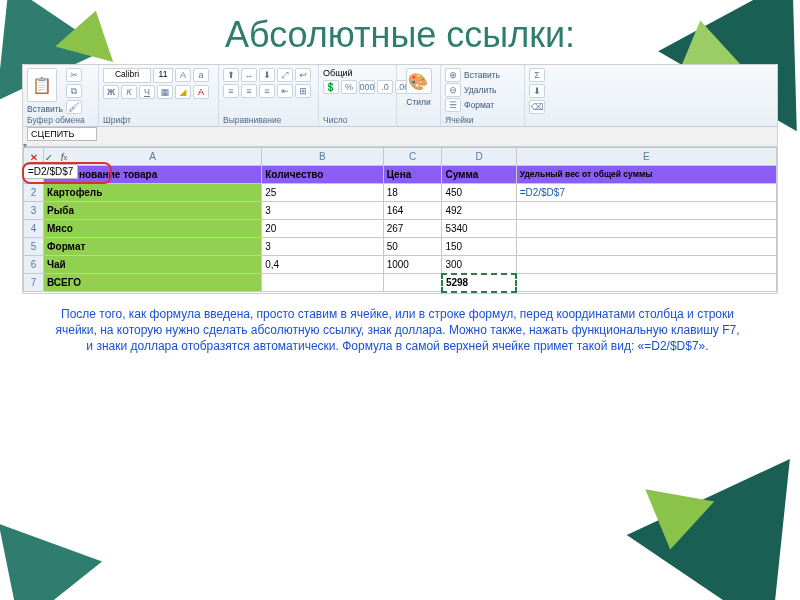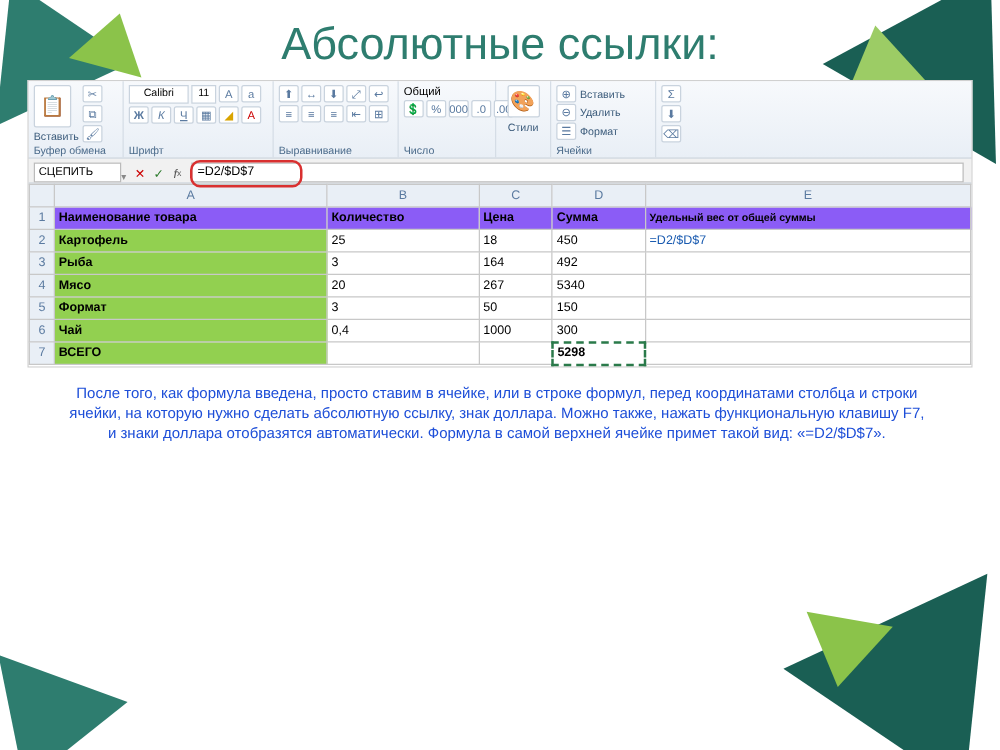--- a/index.html
+++ b/index.html
@@ -29,21 +29,21 @@
 .icon-sm { width: 16px; height: 14px; font-size: 9px; }
 .icon-col { display:flex; flex-direction:column; gap:2px; }
 .icon-row { display:flex; gap:2px; }
 .font-sel { display:flex; gap:2px; }
 .font-sel select, .font-sel .selbox { height: 15px; font-size: 8.5px; border:1px solid #c9d3de; background:#fff; padding: 0 2px; text-align: center; }
 .font-name { width: 48px; }
 .font-size { width: 20px; }
 .btn-label { font-size: 8.5px; color:#3a5a7a; text-align:right; }
 
 
-.fbar { display:flex; align-items:flex-end; background:#f1f1f1; border-bottom:1px solid #c4cdd8; height: 20px; }
+.fbar { display:flex; align-items:flex-start; background:#f1f1f1; border-bottom:1px solid #c4cdd8; height: 20px; flex-direction: column; }
 .namebox { width: 70px; border:1px solid #bbb; background:#fff; height:16px; font-size:9px; padding:1px 3px; margin-left:4px; }
 .fb-icons { display:flex; gap:1px; margin: 0 4px; }
 .fb-icon { width:14px; height:14px; display:flex; align-items:center; justify-content:center; color:#555; font-size:10px; }
 .fb-input { flex:1; background:#fff; border:1px solid #bbb; height:16px; font-size:10px; padding:1px 4px; position:relative; margin-right:6px; }
 .fb-highlight { border: 2px solid #d93030; border-radius: 8px; position:absolute; left:-2px; top:-3px; width:90px; height:22px; pointer-events:none; }
 
 
 .grid { border-collapse: collapse; width: 100%; background:#fff; }
 .grid th, .grid td { border:1px solid #c8c8c8; height: 18px; font-size: 10px; padding: 1px 3px; text-align:left; }
 .grid .colh { background:#e9eff6; text-align:center; color:#5a7aa0; font-weight:normal; width:auto; }

